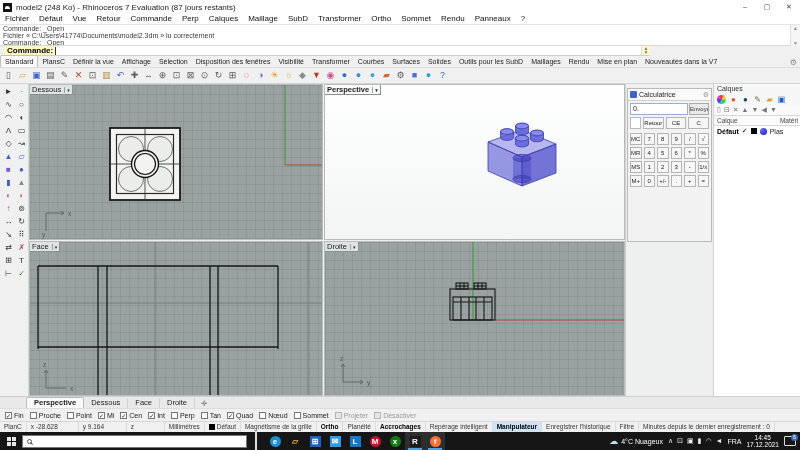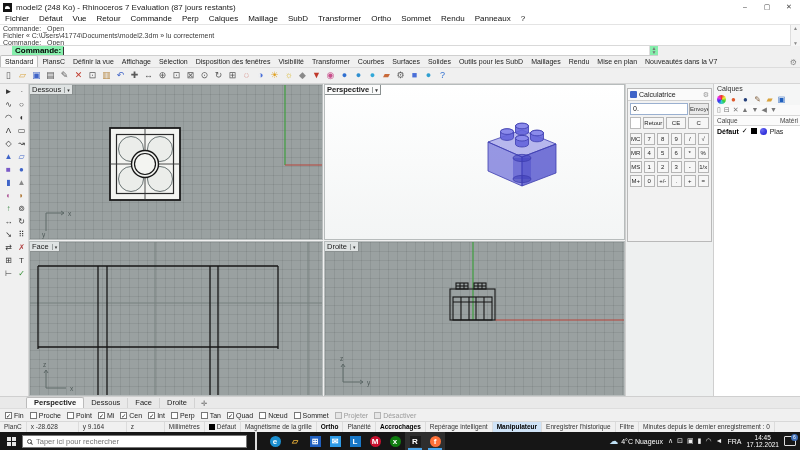--- a/index.html
+++ b/index.html
@@ -12,21 +12,21 @@
   #app-icon { width:9px; height:9px; background:#141414; margin:0 4px 0 3px; position:relative; }
   #app-icon::after { content:""; position:absolute; left:2px; top:3px; width:5px; height:3px; background:#fff; border-radius:2px 3px 0 0; }
   .win-btns { margin-left:auto; display:flex; height:100%; }
   .win-btn { width:22px; text-align:center; font-size:7px; color:#444; line-height:14px; }
   #menubar { top:14px; left:0; width:800px; height:11px; background:#fff; display:flex; align-items:flex-end; font-size:8px; color:#111; border-bottom:1px solid #e4e4e4; }
   .menu-item { padding:0 5px; line-height:11px; }
 
   
   #cmd-history { top:25px; left:0; width:790px; height:21px; background:#fff; font-size:7px; color:#3a3a3a; line-height:7px; padding-left:3px; overflow:hidden; border-bottom:1px solid #d9d9d9; }
   #cmd-scroll { top:25px; left:790px; width:10px; height:21px; background:#f5f5f5; display:flex; flex-direction:column; align-items:center; justify-content:space-between; font-size:5px; color:#888; border-left:1px solid #ddd; }
-  #cmd-input-row { top:46px; left:12px; width:646px; height:10px; background:#86efac; display:flex; align-items:center; font-size:8px; border-bottom:1px solid #cfcfcf; }
+  #cmd-input-row { top:46px; left:4px; width:646px; height:10px; background:#fef9c3; display:flex; align-items:center; font-size:8px; border-bottom:1px solid #cfcfcf; }
   #cmd-prompt { font-weight:bold; color:#000; padding-left:3px; }
   #cmd-caret { width:1px; height:8px; background:#333; margin-left:2px; }
   #cmd-input { flex:1; border:none; outline:none; font-size:8px; height:9px; }
   #cmd-spin { width:9px; height:9px; font-size:5px; color:#777; text-align:center; line-height:4px; border-left:1px solid #ddd; }
 
   
   #tabsrow { top:56px; left:0; width:800px; height:12px; background:#f0f0f0; display:flex; align-items:flex-end; font-size:7px; color:#222; border-bottom:1px solid #dcdcdc; }
   .tb-tab { padding:1px 4px; line-height:9px; white-space:nowrap; }
   .tb-tab.active { background:#fbfbfb; border:1px solid #c0c0c0; border-bottom:none; border-radius:2px 2px 0 0; }
   #tabs-gear { margin-left:auto; font-size:8px; color:#888; padding-right:3px; }
@@ -555,21 +555,20 @@
   <div id="start">
       <span class="wlogo">
         <span></span>
         <span></span>
         <span></span>
         <span></span>
       </span>
     </div>
   <div id="tb-search">
     <span class="mag"></span>
-    <input type="text" placeholder="Taper ici pour rechercher" style="">
   </div>
   <div id="taskview"><span class="tv"></span></div>
   <div id="tb-apps">
       <div class="tb-app">
         <span class="ic" style="color: rgb(255, 255, 255); background: rgb(27, 143, 208); border-radius: 50%;">e</span>
       </div>
       <div class="tb-app">
         <span class="ic" style="color: rgb(243, 183, 58);">▱</span>
       </div>
       <div class="tb-app">

